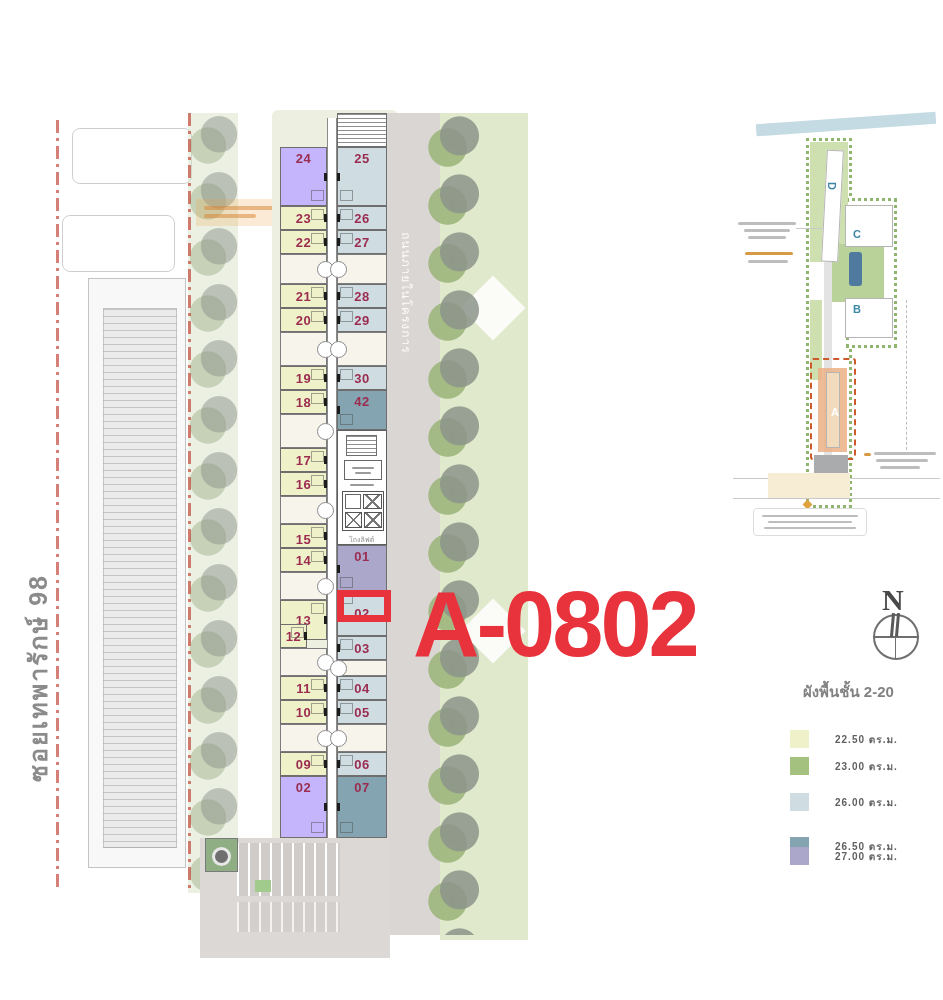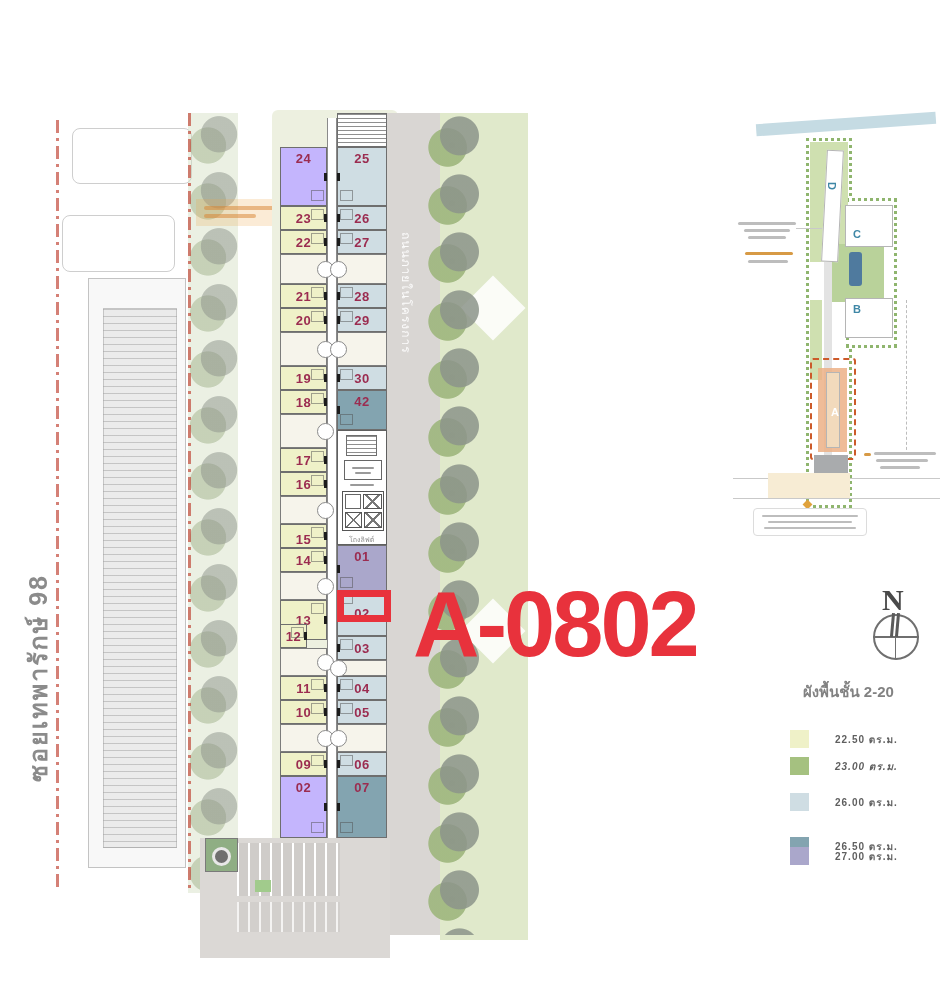--- a/index.html
+++ b/index.html
@@ -325,21 +325,21 @@
   <div class="abs cline" style="left:895px;top:637px;width:1px;height:22px;"></div>
   <div class="abs needle" style="left:891px;top:613px;height:24px;transform:rotate(5deg);"></div>
   <div class="abs needle" style="left:896px;top:613px;height:24px;transform:rotate(5deg);"></div>
 
   <div class="abs lgsub" style="left:803px;top:680px;">ผังพื้นชั้น 2-20</div>
 
   <div class="abs lgrow" style="left:790px;top:730px;">
     <span class="sw" style="background: rgb(239, 241, 200);"></span>
     <span class="lgl">22.50 ตร.ม.</span>
   </div>
-  <div class="abs lgrow" style="left:790px;top:757px;font-style:italic;">
+  <div class="abs lgrow" style="left:790px;top:757px;">
     <span class="sw" style="background: rgb(165, 193, 128);"></span>
     <span class="lgl">23.00 ตร.ม.</span>
   </div>
   <div class="abs lgrow" style="left:790px;top:793px;">
     <span class="sw" style="background: rgb(207, 221, 227);"></span>
     <span class="lgl">26.00 ตร.ม.</span>
   </div>
   <div class="abs lgrow" style="left:790px;top:820px;margin-top:17px;">
     <span class="sw" style="background: rgb(131, 164, 176);"></span>
     <span class="lgl">26.50 ตร.ม.</span>

